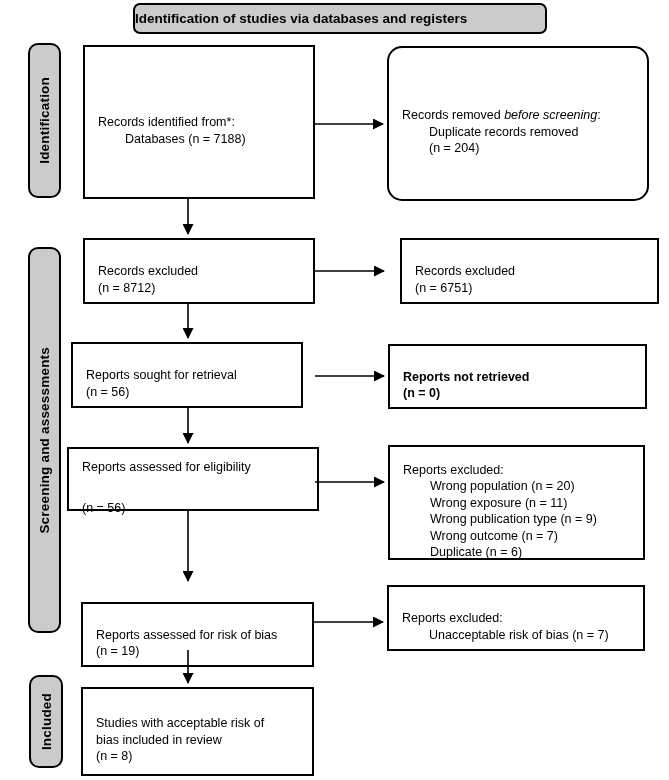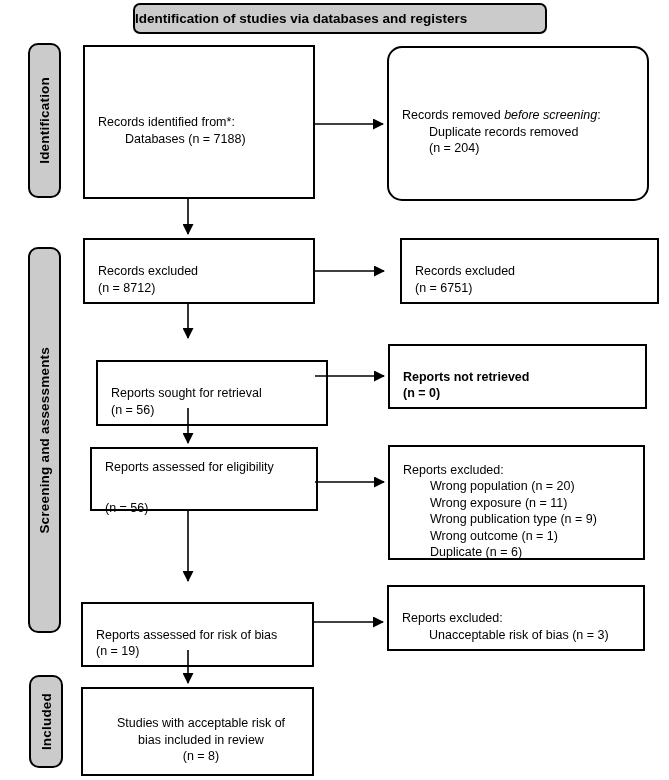--- a/index.html
+++ b/index.html
@@ -61,33 +61,33 @@
   </div>
 
   <div class="box" style="left:83px;top:45px;width:232px;height:154px;">
       <div class="line"><span>Records identified from*:</span></div>
       <div class="line indent"><span>Databases (n = 7188)</span></div>
     </div>
   <div class="box" style="left:83px;top:238px;width:232px;height:66px;">
       <div class="line"><span>Records excluded</span></div>
       <div class="line"><span>(n = 8712)</span></div>
     </div>
-  <div class="box" style="left:96px;top:342px;width:232px;height:66px;margin-top:18px;">
+  <div class="box" style="left:71px;top:342px;width:232px;height:66px;">
       <div class="line"><span>Reports sought for retrieval</span></div>
       <div class="line"><span>(n = 56)</span></div>
     </div>
-  <div class="box" style="left:90px;top:447px;width:228px;height:64px;gap:25px;">
+  <div class="box" style="left:67px;top:447px;width:252px;height:64px;gap:25px;">
       <div class="line"><span>Reports assessed for eligibility</span></div>
       <div class="line"><span>(n = 56)</span></div>
     </div>
   <div class="box" style="left:81px;top:585px;width:233px;height:65px;margin-top:17px;">
       <div class="line"><span>Reports assessed for risk of bias</span></div>
       <div class="line"><span>(n = 19)</span></div>
     </div>
-  <div class="box" style="left:81px;top:687px;width:233px;height:89px;align-items:center;">
+  <div class="box" style="left:81px;top:687px;width:233px;height:89px;">
       <div class="line"><span>Studies with acceptable risk of</span></div>
       <div class="line"><span>bias included in review</span></div>
       <div class="line"><span>(n = 8)</span></div>
     </div>
 
   <div class="box" style="left:387px;top:46px;width:262px;height:155px;border-radius:15px;">
       <div class="line"><span>Records removed </span><span class="italic">before screening</span><span>:</span></div>
       <div class="line indent"><span>Duplicate records removed</span></div>
       <div class="line indent"><span>(n = 204)</span></div>
     </div>
@@ -97,26 +97,26 @@
     </div>
   <div class="box" style="left:388px;top:344px;width:259px;height:65px;font-weight:bold;">
       <div class="line"><span>Reports not retrieved</span></div>
       <div class="line"><span>(n = 0)</span></div>
     </div>
   <div class="box" style="left:388px;top:445px;width:257px;height:115px;">
       <div class="line"><span>Reports excluded:</span></div>
       <div class="line indent"><span>Wrong population (n = 20)</span></div>
       <div class="line indent"><span>Wrong exposure (n = 11)</span></div>
       <div class="line indent"><span>Wrong publication type (n = 9)</span></div>
-      <div class="line indent"><span>Wrong outcome (n = 1)</span></div>
+      <div class="line indent"><span>Wrong outcome (n = 7)</span></div>
       <div class="line indent"><span>Duplicate (n = 6)</span></div>
     </div>
   <div class="box" style="left:387px;top:585px;width:258px;height:66px;">
       <div class="line"><span>Reports excluded:</span></div>
-      <div class="line indent"><span>Unacceptable risk of bias (n = 3)</span></div>
+      <div class="line indent"><span>Unacceptable risk of bias (n = 7)</span></div>
     </div>
 
   <svg class="arrows" width="669" height="780" viewBox="0 0 669 780">
     <defs>
       <marker id="ah" markerUnits="userSpaceOnUse" markerWidth="11" markerHeight="11" viewBox="0 0 11 11" refX="10" refY="5.5" orient="auto">
         <path d="M0,0 L11,5.5 L0,11 Z" fill="#000"></path>
       </marker>
     </defs>
     <g stroke="#000" stroke-width="1.6">
       <line x1="188" y1="199" x2="188" y2="234" marker-end="url(#ah)"></line>

